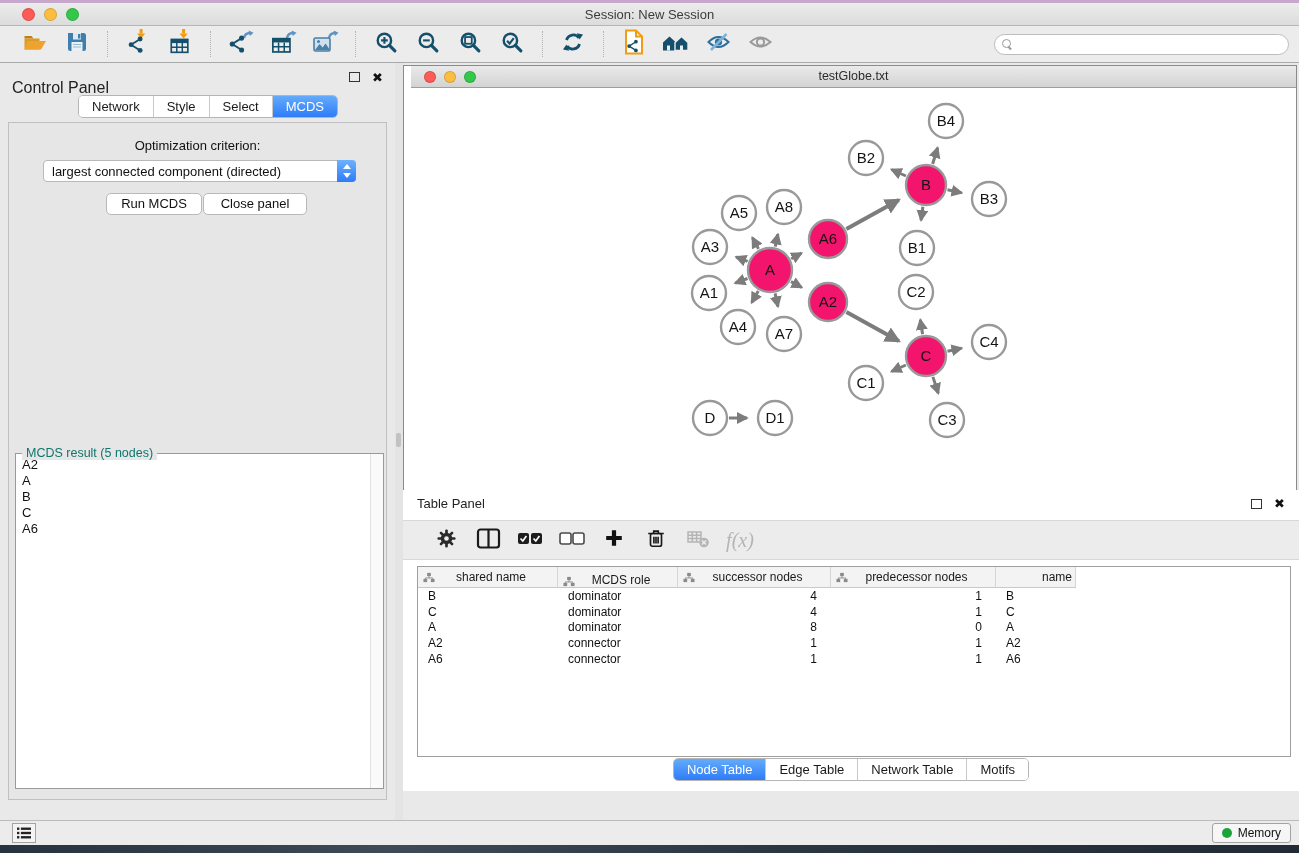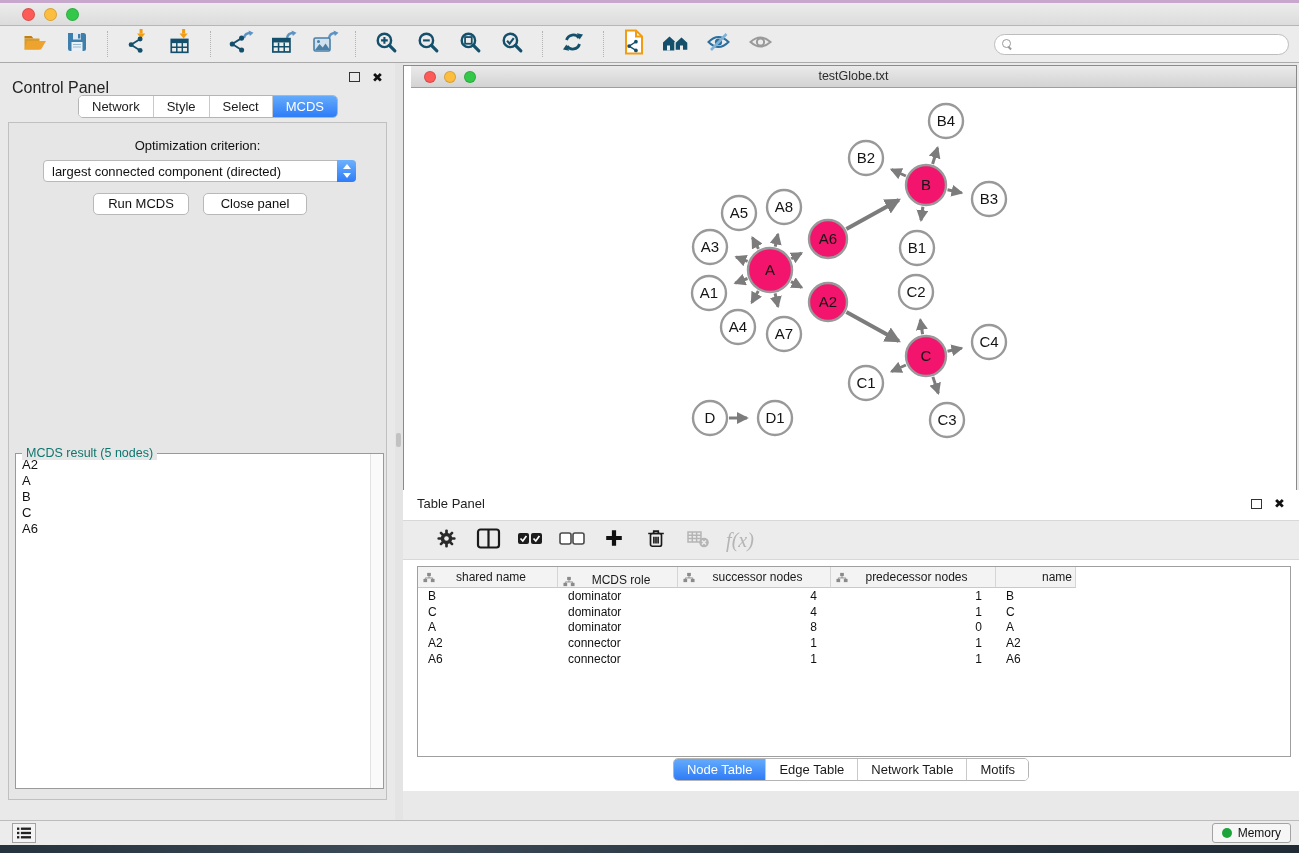--- a/index.html
+++ b/index.html
@@ -43,21 +43,21 @@
   .opt-label { text-align:center; margin-top:15px; font-size:13px; color:#111; }
   .dropdown { position:absolute; left:34px; top:37px; width:313px; height:22px; background:#fff;
     border:1px solid #b9b9b9; border-radius:4px; display:flex; align-items:center; }
   .dropdown .dval { flex:1; font-size:13px; padding-left:8px; color:#111; white-space:nowrap; overflow:hidden; }
   .stepper { width:19px; height:22px; margin-right:-1px; border-radius:0 4px 4px 0;
     background:linear-gradient(#6db1fd,#2e7cf7); position:relative; }
   .stepper::before { content:""; position:absolute; left:5.5px; top:4px; border-left:4px solid transparent; border-right:4px solid transparent; border-bottom:5px solid #fff; }
   .stepper::after  { content:""; position:absolute; left:5.5px; bottom:4px; border-left:4px solid transparent; border-right:4px solid transparent; border-top:5px solid #fff; }
   .cp-buttons { position:absolute; left:0; right:0; top:70px; }
   .mac-btn { position:absolute; height:22px; background:#fff; border:1px solid #b9b9b9; border-radius:5px; font-size:13px; color:#111; text-align:center; line-height:20px; cursor:default; }
-  .btn-run { left:84px; width:96px; }
+  .btn-run { left:97px; width:96px; }
   .btn-close { left:194px; width:104px; }
   .result-fs { position:absolute; left:6px; top:330px; width:369px; height:336px; border:1px solid #9a9a9a; background:#fff; }
   .result-legend { position:absolute; left:6px; top:-8px; background:#e6e6e6; padding:0 4px; font-size:12.5px; color:#0f766e; }
   .result-list { position:absolute; left:1px; top:2px; bottom:1px; right:14px; overflow:hidden; }
   .result-item { font-size:13px; color:#111; padding:1.5px 0 1.5px 5px; line-height:13px; }
   .result-scroll { position:absolute; right:0; top:0; bottom:0; width:13px; background:#fafafa; border-left:1px solid #e2e2e2; }
 
   
   .vdiv { position:absolute; left:395px; top:63px; width:8px; height:757px; background:#e4e4e4; }
   .vdiv .handle { position:absolute; left:1px; top:370px; width:5px; height:14px; background:#c2c2c2; border-radius:2px; }
@@ -101,20 +101,21 @@
   .desktop-bottom { position:absolute; left:0; top:845px; width:1299px; height:8px;
     background:linear-gradient(90deg,#26323e,#3d4a57 30%,#2a3642 60%,#202b36); }
 </style>
 </head>
 <body>
 
 <div class="app">
   <div class="desktop-top"></div>
 
   <div class="titlebar">
+    <div class="title-text">Session: New Session</div>
     <div class="lights">
       <span class="light red"></span>
       <span class="light yellow"></span>
       <span class="light green"></span>
     </div>
   </div>
 
   <div class="toolbar">
     <div id="toolbar-icons" style="display:flex;align-items:center;">
         <div class="tbtn">

